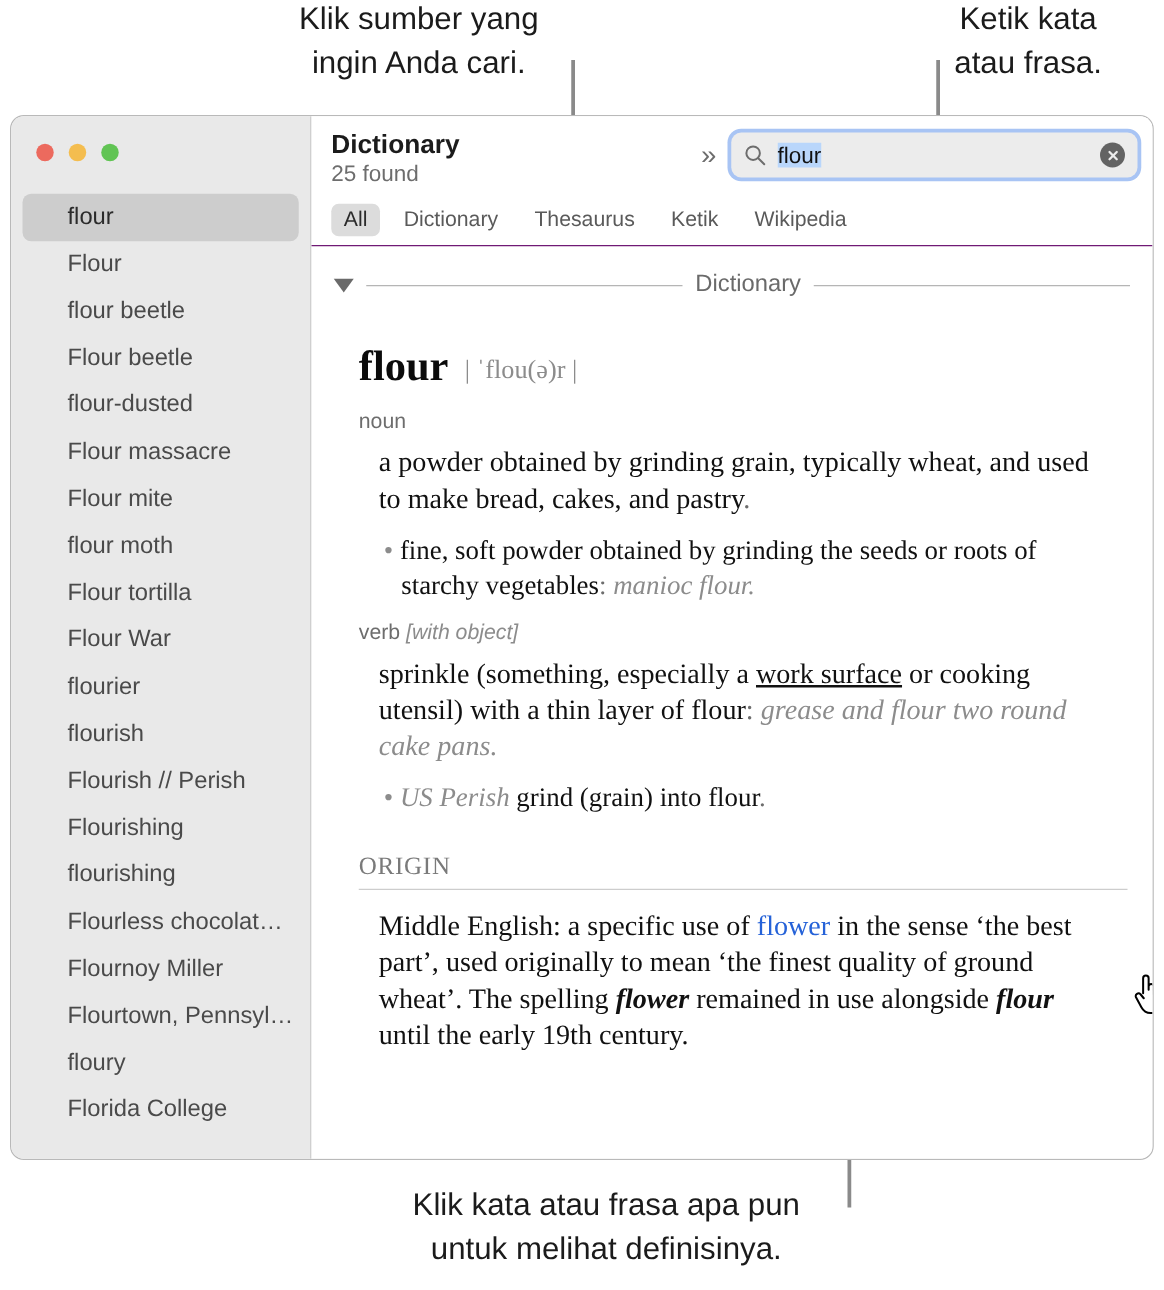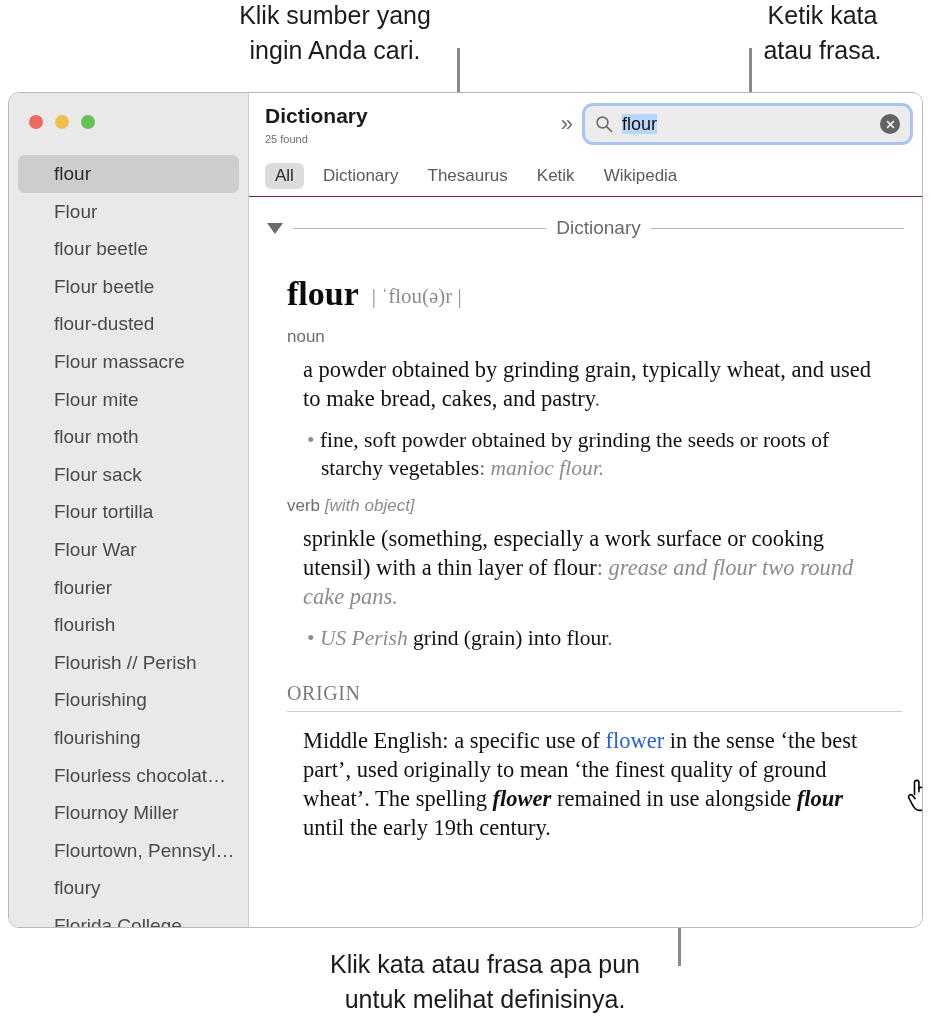--- a/index.html
+++ b/index.html
@@ -81,21 +81,21 @@
 
   .titlebar{
     height:62px;
     display:flex;align-items:center;
     padding:0 0 0 16px;
     box-sizing:border-box;
     background:#ffffff;
   }
   .titleblock{flex:0 0 auto;padding-top:4px;}
   .app-title{font-size:21px;font-weight:bold;color:#1b1b1b;line-height:24px;}
-  .found{font-size:11px;color:#6d6d6d;line-height:20px;margin-top:1px;}
+  .found{font-size:18px;color:#6d6d6d;line-height:20px;margin-top:1px;}
 
   .chev{
     margin-left:auto;
     color:#6d6d6d;font-size:22px;
     padding:0 12px 0 10px;
     line-height:1;
     user-select:none;
   }
 
   .searchfield{
@@ -182,21 +182,21 @@
     font-size:21.5px;line-height:28px;color:#111;
     margin:13px 0 0 40px;
     max-width:572px;
     text-indent:-14px;
     padding-left:14px;
   }
   .bull{color:#8c8c8c;}
   .ex{color:#8c8c8c;font-style:italic;}
   .lbl{color:#8c8c8c;font-style:italic;}
   .lnk{color:#2562d8;}
-  .ulink{margin-top:40px;}
+  .ulink{text-decoration:underline;margin-top:40px;}
   .dot{color:#6d6d6d;}
   .bi{font-weight:bold;font-style:italic;}
 
   .originhdr{
     font-family:"Liberation Serif", serif;
     font-size:20px;letter-spacing:0.6px;color:#7a7a7a;
     margin:30px 0 6px 20px;
   }
   .originrule{height:1px;background:#cdcdcd;margin:0 2px 14px 20px;}
 
@@ -234,21 +234,20 @@
       </div>
       <div id="sidebar-list">
           <div class="sbitem sel"><span>flour</span></div>
           <div class="sbitem"><span>Flour</span></div>
           <div class="sbitem"><span>flour beetle</span></div>
           <div class="sbitem"><span>Flour beetle</span></div>
           <div class="sbitem"><span>flour-dusted</span></div>
           <div class="sbitem"><span>Flour massacre</span></div>
           <div class="sbitem"><span>Flour mite</span></div>
           <div class="sbitem"><span>flour moth</span></div>
-          <div class="sbitem"><span>Flour sack</span></div>
           <div class="sbitem"><span>Flour tortilla</span></div>
           <div class="sbitem"><span>Flour War</span></div>
           <div class="sbitem"><span>flourier</span></div>
           <div class="sbitem"><span>flourish</span></div>
           <div class="sbitem"><span>Flourish // Perish</span></div>
           <div class="sbitem"><span>Flourishing</span></div>
           <div class="sbitem"><span>flourishing</span></div>
           <div class="sbitem"><span>Flourless chocolat…</span></div>
           <div class="sbitem"><span>Flournoy Miller</span></div>
           <div class="sbitem"><span>Flourtown, Pennsyl…</span></div>

